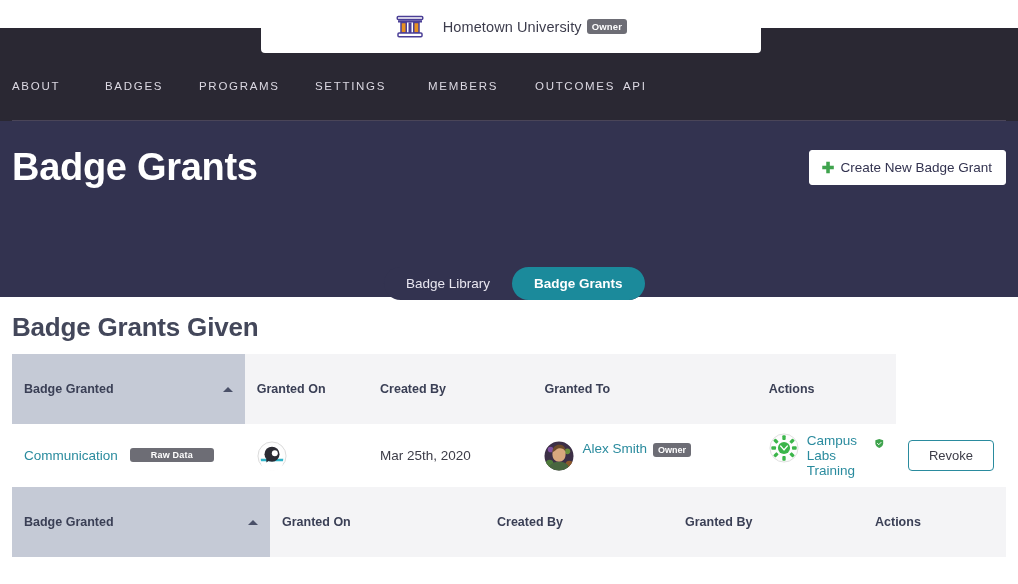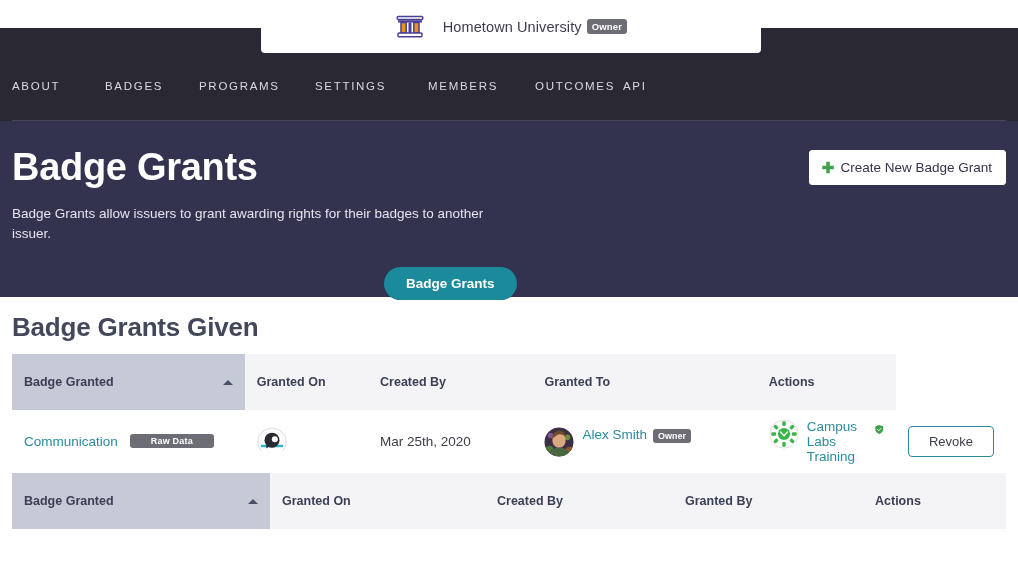--- a/index.html
+++ b/index.html
@@ -124,21 +124,21 @@
   .section-title {
     font-size: 26px; font-weight: bold; color: #43475a;
     margin: 15px 0 11px 12px;
     letter-spacing: -.2px;
   }
   .gtable { width: 994px; margin-left: 12px; border-collapse: collapse; }
   .gtable thead th {
     background: #f4f4f6;
     font-size: 12.5px; font-weight: bold; color: #3a3f55;
     text-align: left;
-    padding: 21px 12px;
+    padding: 28px 12px;
     height: 32px;
     vertical-align: middle;
     white-space: nowrap;
   }
   .gtable thead th.sorted {
     background: #c5cad6;
     position: relative;
   }
   .caret-up {
     position: absolute; right: 12px; top: 50%;
@@ -222,28 +222,28 @@
     <a class="navlink" style="width:113px" href="#">SETTINGS</a>
     <a class="navlink" style="width:107px" href="#">MEMBERS</a>
     <a class="navlink" style="width:88px" href="#">OUTCOMES</a>
     <a class="navlink" href="#">API</a>
   </div>
 </div>
 <div class="navrule"></div>
 
 <div class="hero">
   <div class="hero-title">Badge Grants</div>
-  <div class="hero-sub">Badge Grants allow issuers to grant awarding rights for their badges to another issuer.</div>
   <button class="btn-create">
     <span class="plus-ic">✚</span>
     <span>Create New Badge Grant</span>
   </button>
 </div>
 
 <div class="tabwrap">
+  <div class="tab">Badge Library</div>
   <div class="tab active">Badge Grants</div>
 </div>
 
 <div class="content">
 
   <div class="section-title">Badge Grants Given</div>
 
   <table class="gtable t1">
     <colgroup>
         <col class="c1">

